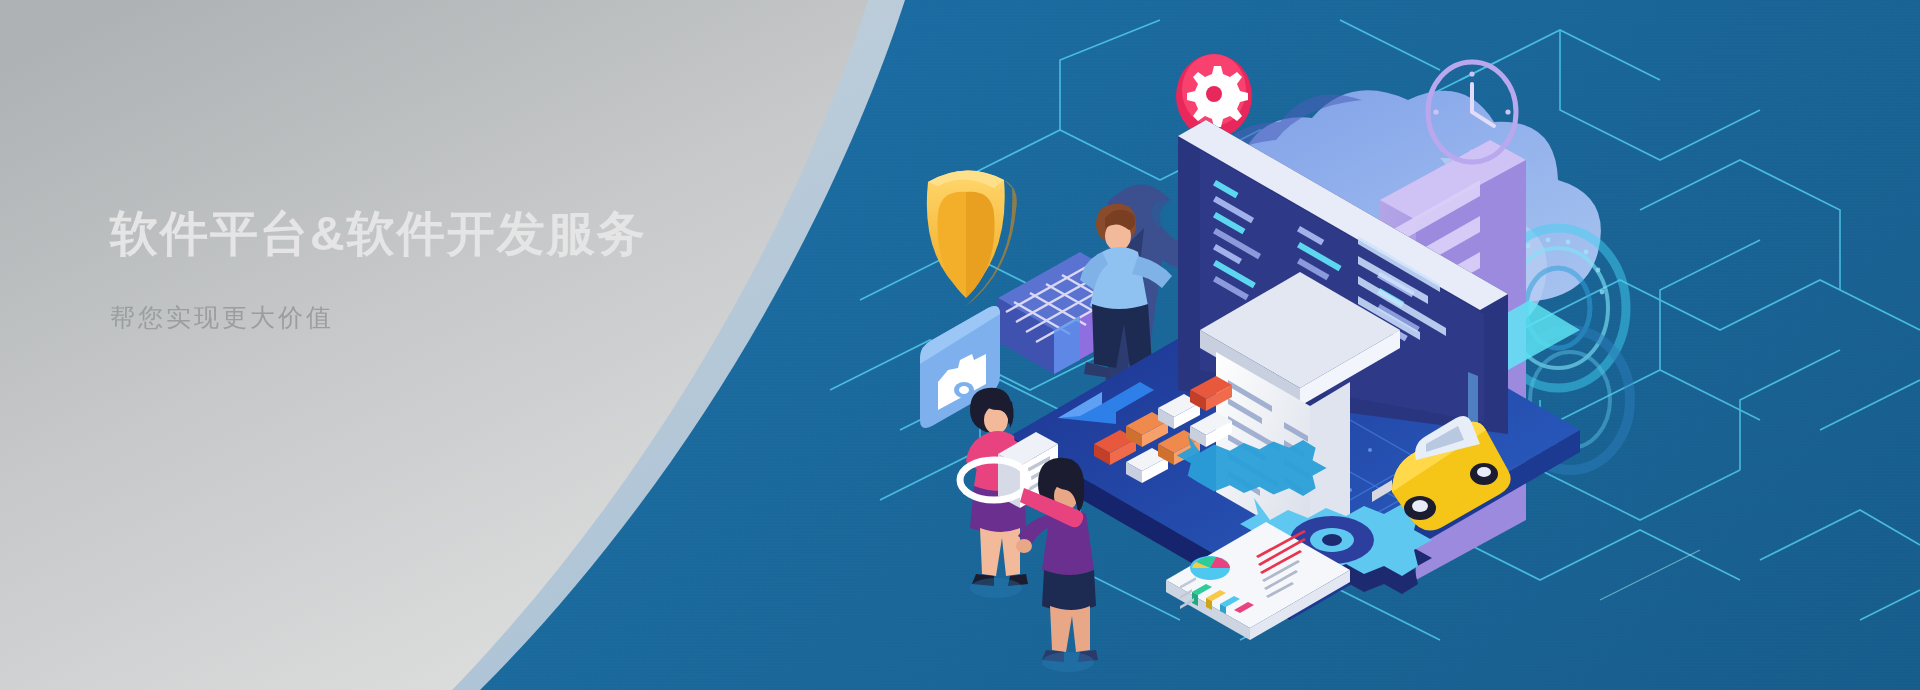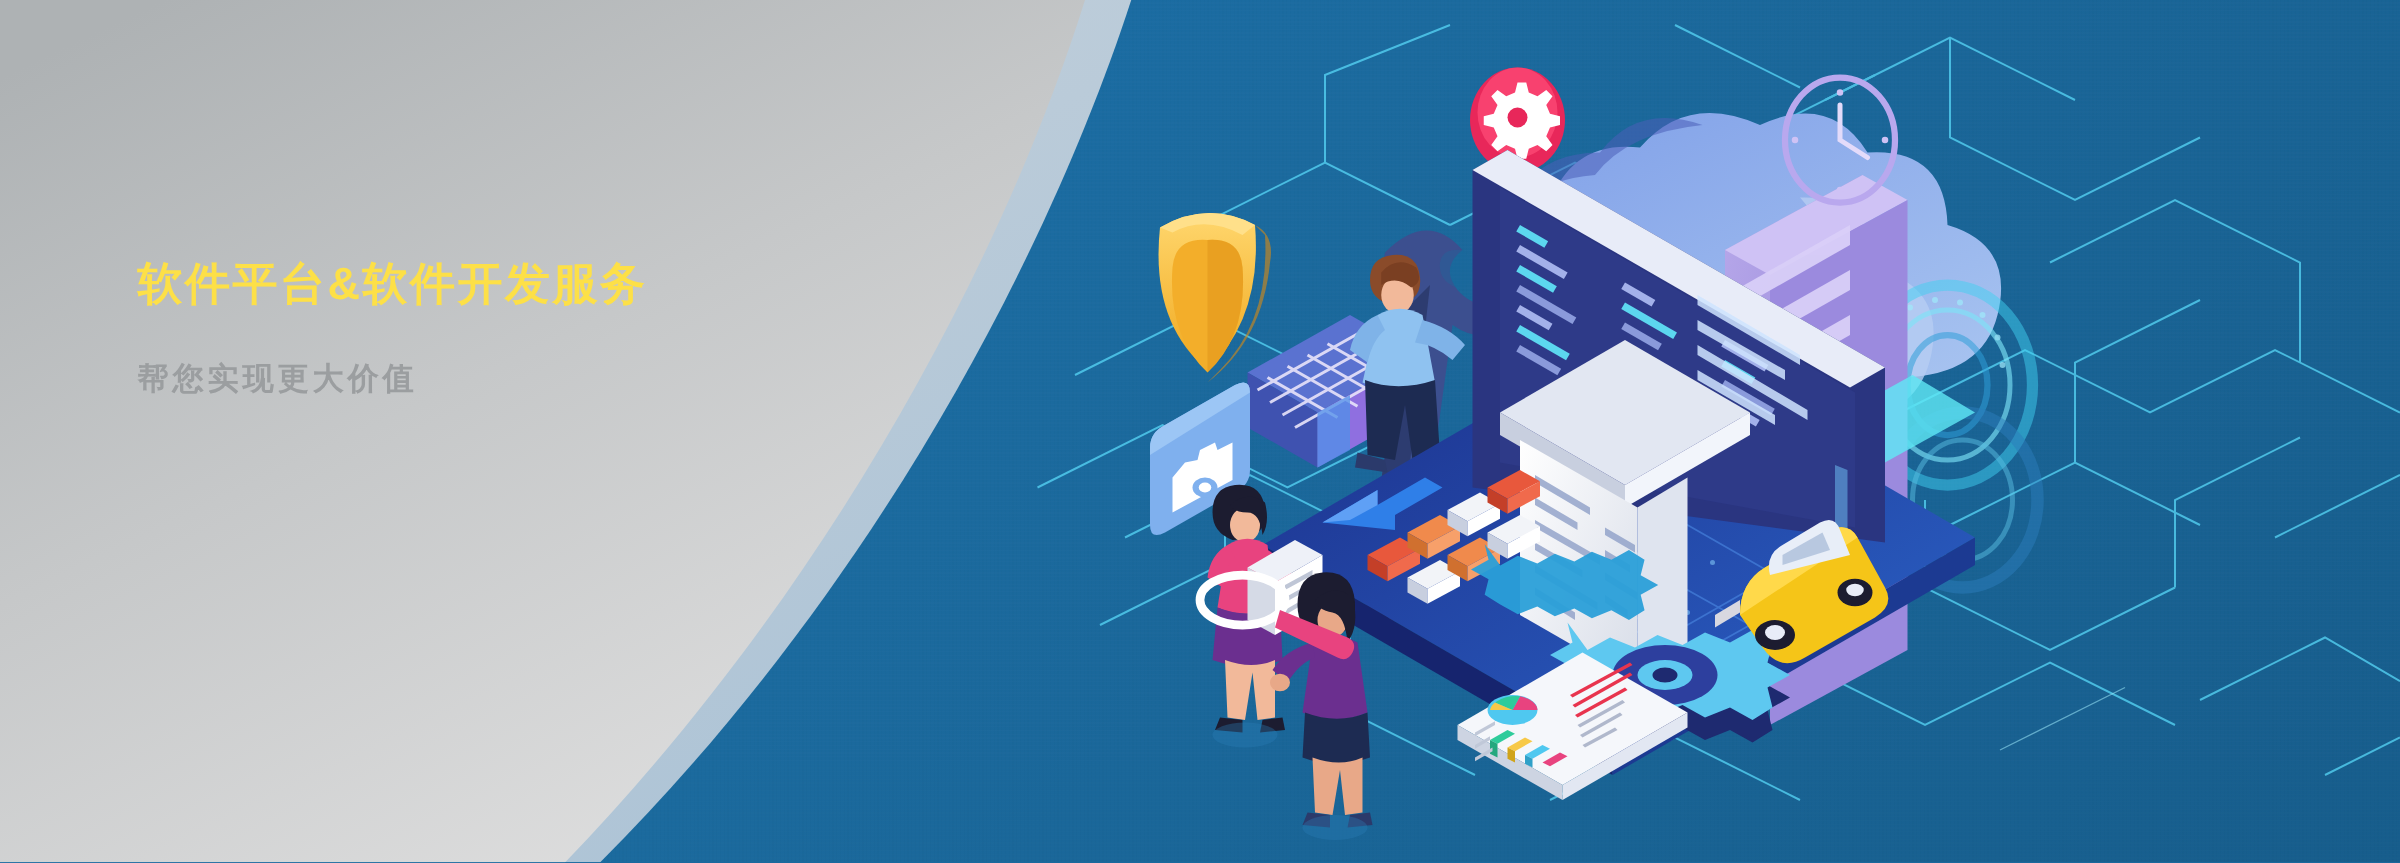--- a/index.html
+++ b/index.html
@@ -37,31 +37,31 @@
   
   .curve-layer { position:absolute; inset:0; }
 
   
   .text-block {
     position:absolute;
     left:110px; top:206px;
     width:720px;
   }
   .title {
-    font-size:36px;
+    font-size:48px;
     line-height:1.18;
     font-weight:700;
-    color:#fde047;
+    color:#e5e5e5;
     letter-spacing:2px;
     white-space:nowrap;
   }
   .subtitle {
     margin-top:38px;
     font-size:25px;
-    font-weight:700;
+    font-weight:400;
     color:#9b9ea0;
     letter-spacing:3px;
     white-space:nowrap;
   }
 
   
   .illustration {
     position:absolute;
     left:880px; top:40px;
     width:1040px; height:640px;

